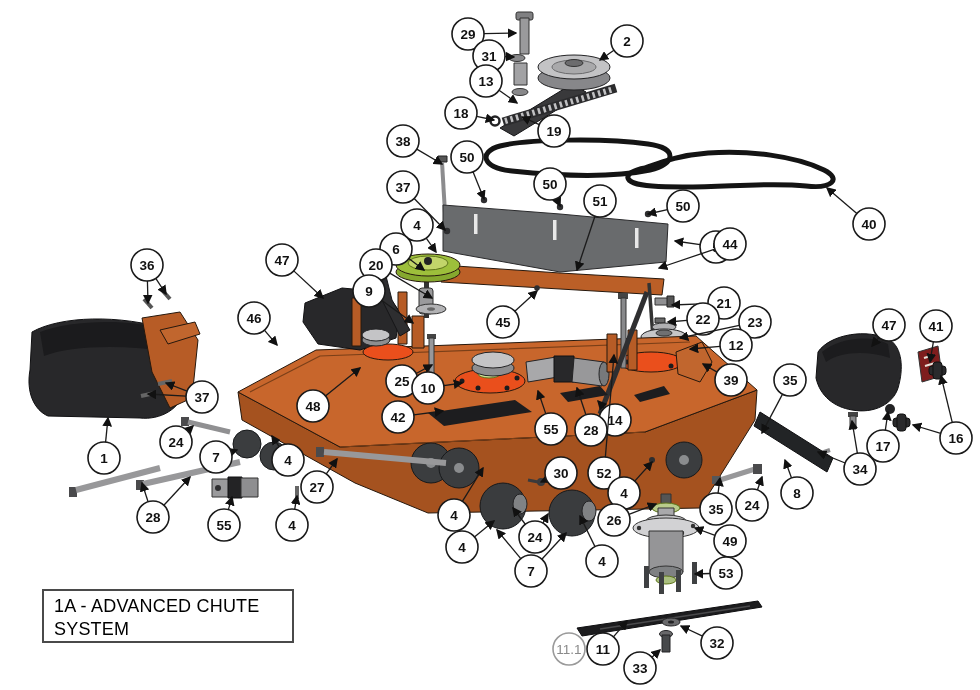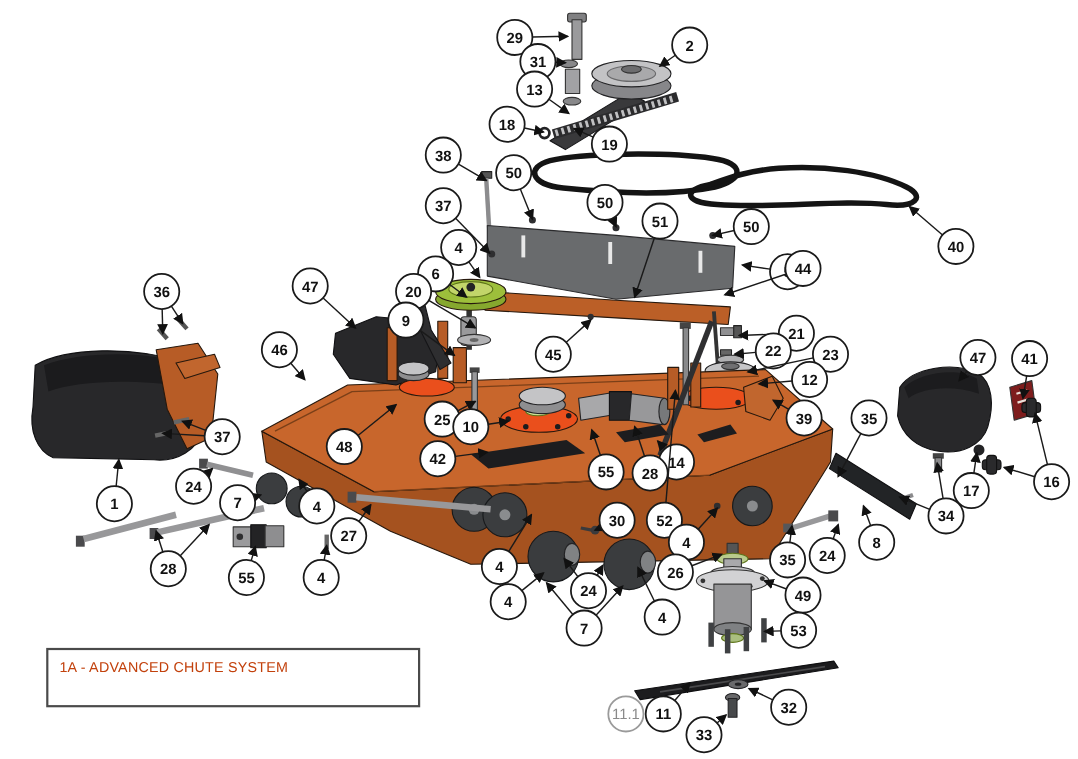--- a/index.html
+++ b/index.html
@@ -4,23 +4,23 @@
 <style>
   html,body{margin:0;padding:0;background:#fff;}
   #stage{position:relative;width:980px;height:690px;background:#ffffff;overflow:hidden;
          font-family:"Liberation Sans",sans-serif;}
   #art{position:absolute;left:0;top:0;}
   .balloon{fill:#ffffff;stroke:#1a1a1a;stroke-width:1.6;}
   .balloon.muted{stroke:#9a9a9a;}
   .balloon-num{font:600 13.5px "Liberation Sans",sans-serif;text-anchor:middle;fill:#111;}
   .balloon-num.muted-num{fill:#8a8a8a;font-weight:400;}
   .leader{stroke:#1a1a1a;stroke-width:1.3;}
-  #legend-box{position:absolute;left:42px;top:589px;width:340px;height:54px;
+  #legend-box{position:absolute;left:42px;top:589px;width:252px;height:54px;
     border:2px solid #4a4a4a;background:#fff;box-sizing:border-box;
-    padding:4px 0 0 10px;color:#c2410c;font-size:13px;line-height:23px;letter-spacing:.2px;}
+    padding:4px 0 0 10px;color:#000000;font-size:18px;line-height:23px;letter-spacing:.2px;}
 </style>
 </head>
 <body>
 
 <div id="stage">
 
 <svg id="art" width="980" height="690" viewBox="0 0 980 690">
   <defs>
     <marker id="arrowhead" viewBox="0 0 10 10" refX="8.5" refY="5" markerWidth="7.5" markerHeight="7.5" orient="auto">
       <path d="M0,0 L10,5 L0,10 z" fill="#111"></path>

